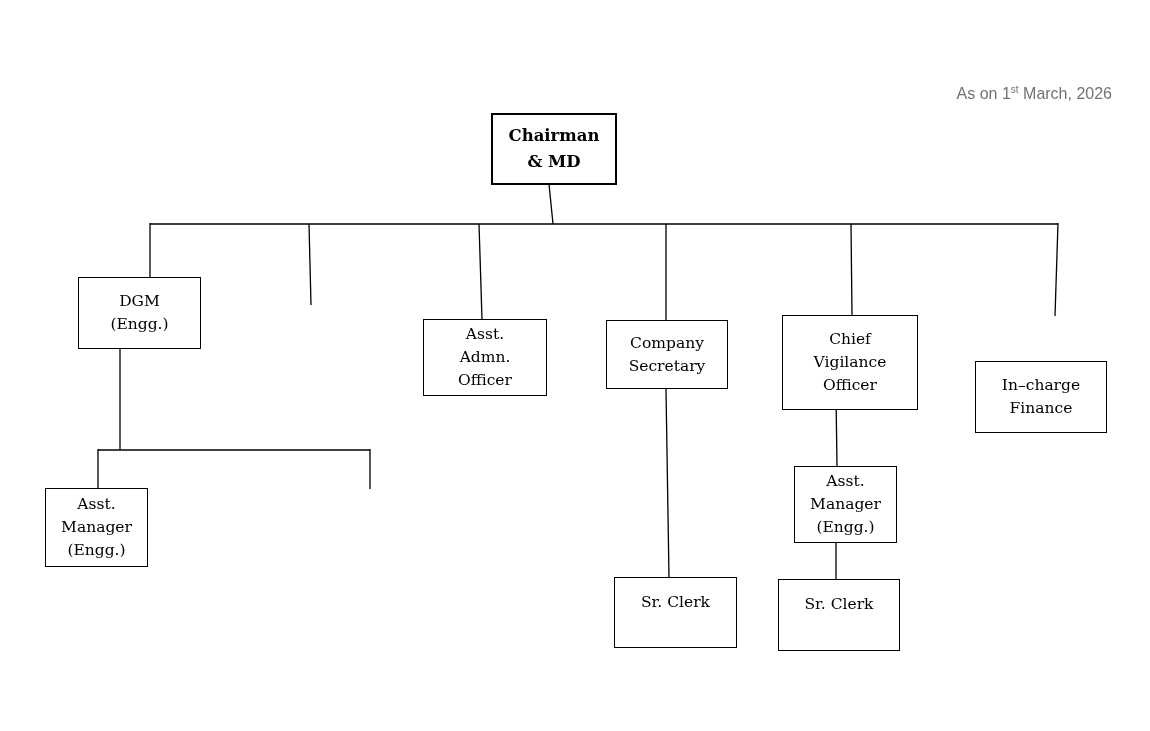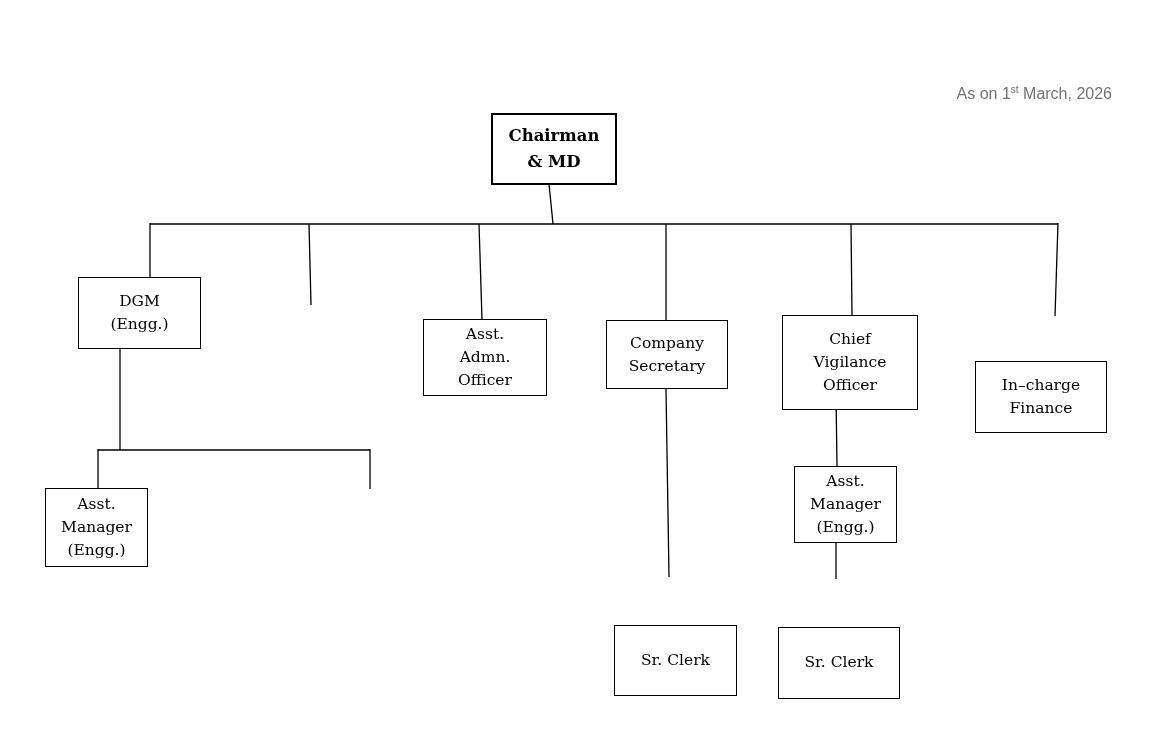--- a/index.html
+++ b/index.html
@@ -49,22 +49,21 @@
     display: flex;
     align-items: center;
     justify-content: center;
     text-align: center;
     white-space: pre-line;
     font-size: 15.5px;
     line-height: 23px;
   }
   .node.top-aligned {
     align-items: flex-start;
-    padding-top: 23px;
-    margin-top: 48px;
+    padding-top: 13px;
   }
   #node-chairman {
     left: 491px; top: 113px; width: 126px; height: 72px;
     font-weight: bold;
     font-size: 16.5px;
     line-height: 26px;
     border-width: 2px;
     text-align: center;
   }
   #node-dgm  { left: 78px;  top: 277px; width: 123px; height: 72px; }

